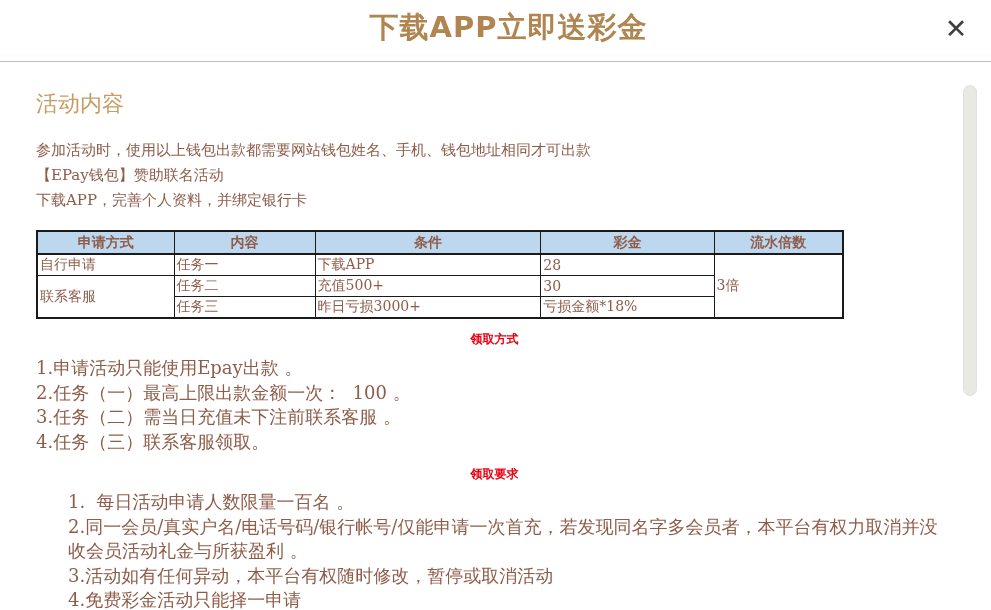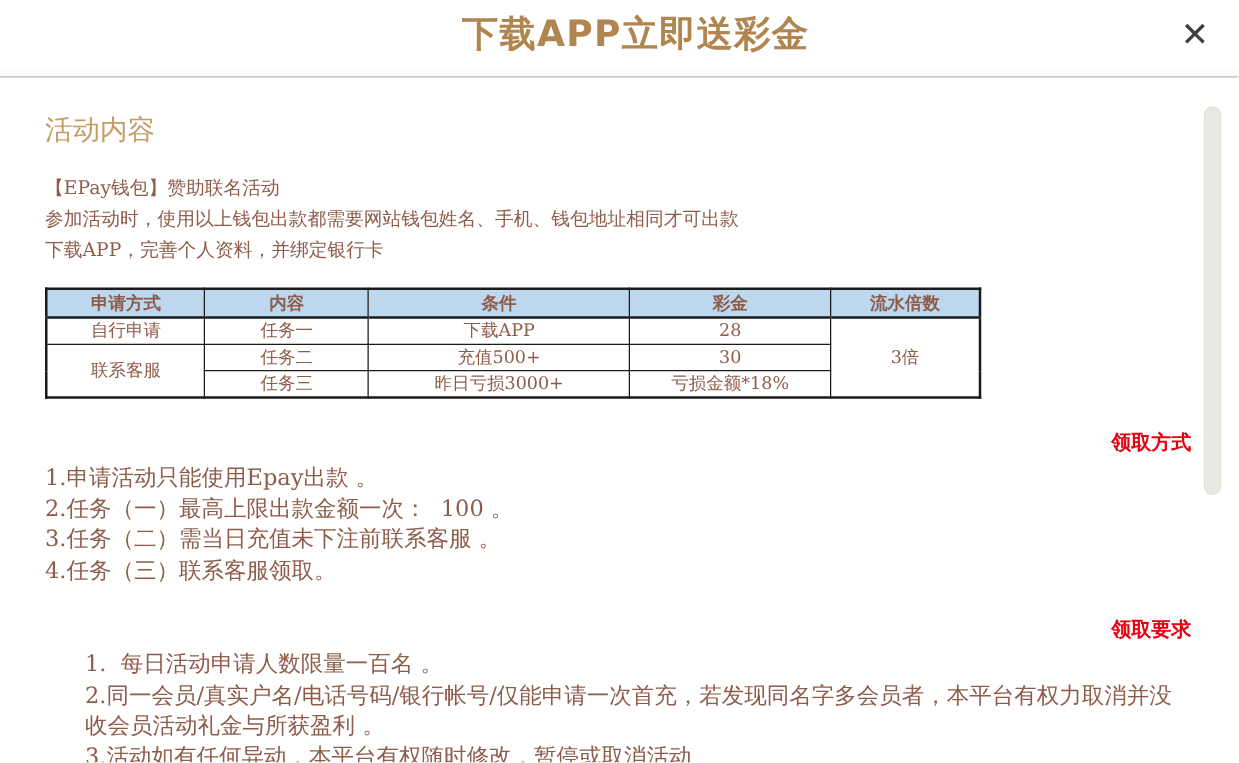--- a/index.html
+++ b/index.html
@@ -64,25 +64,24 @@
     color: var(--section-gold, #c69c62);
     margin-bottom: 19px;
   }
   .intro p {
     font-size: 15px;
     line-height: 25px;
     white-space: pre-wrap;
   }
   
   table.bonus-table {
-    width: 749px;
+    width: 808px;
     margin-top: 17px;
     border-collapse: collapse;
     border: 2px solid var(--border-dark, #1a1a1a);
-    text-align: center;
     font-size: 14px;
     color: var(--brown, #8e5c4a);
     table-layout: fixed;
   }
   .bonus-table th {
     background: var(--th-bg, #bdd7ee);
     border: 1px solid var(--border-dark, #1a1a1a);
     border-bottom: 2px solid var(--border-dark, #1a1a1a);
     font-weight: bold;
     height: 23px;
@@ -93,23 +92,23 @@
     height: 19px;
     padding: 1px 2px;
   }
   .col-method { width: 17%; }
   .col-content { width: 17.5%; }
   .col-condition { width: 28%; }
   .col-bonus { width: 21.5%; }
   .col-turnover { width: 16%; }
   
   .red-heading {
-    margin-top: 24px;
-    text-align: right;
-    font-size: 16px;
+    margin-top: 9px;
+    text-align: center;
+    font-size: 12px;
     font-weight: bold;
     color: var(--red, #e60012);
     line-height: 22px;
   }
   
   .rule-list { margin-top: 6px; }
   .rule-list p {
     font-size: 18px;
     line-height: 24.5px;
     white-space: pre-wrap;
@@ -137,22 +136,22 @@
     <button class="close-btn">
       <span>✕</span>
     </button>
   </header>
 
   <main class="modal-body">
 
     <h2 class="section-title">活动内容</h2>
 
     <div class="intro">
+      <p>参加活动时，使用以上钱包出款都需要网站钱包姓名、手机、钱包地址相同才可出款</p>
       <p>【EPay钱包】赞助联名活动</p>
-      <p>参加活动时，使用以上钱包出款都需要网站钱包姓名、手机、钱包地址相同才可出款</p>
       <p>下载APP，完善个人资料，并绑定银行卡</p>
     </div>
 
     <table class="bonus-table">
       <colgroup>
         <col class="col-method">
           <col class="col-content">
           <col class="col-condition">
           <col class="col-bonus">
           <col class="col-turnover">

